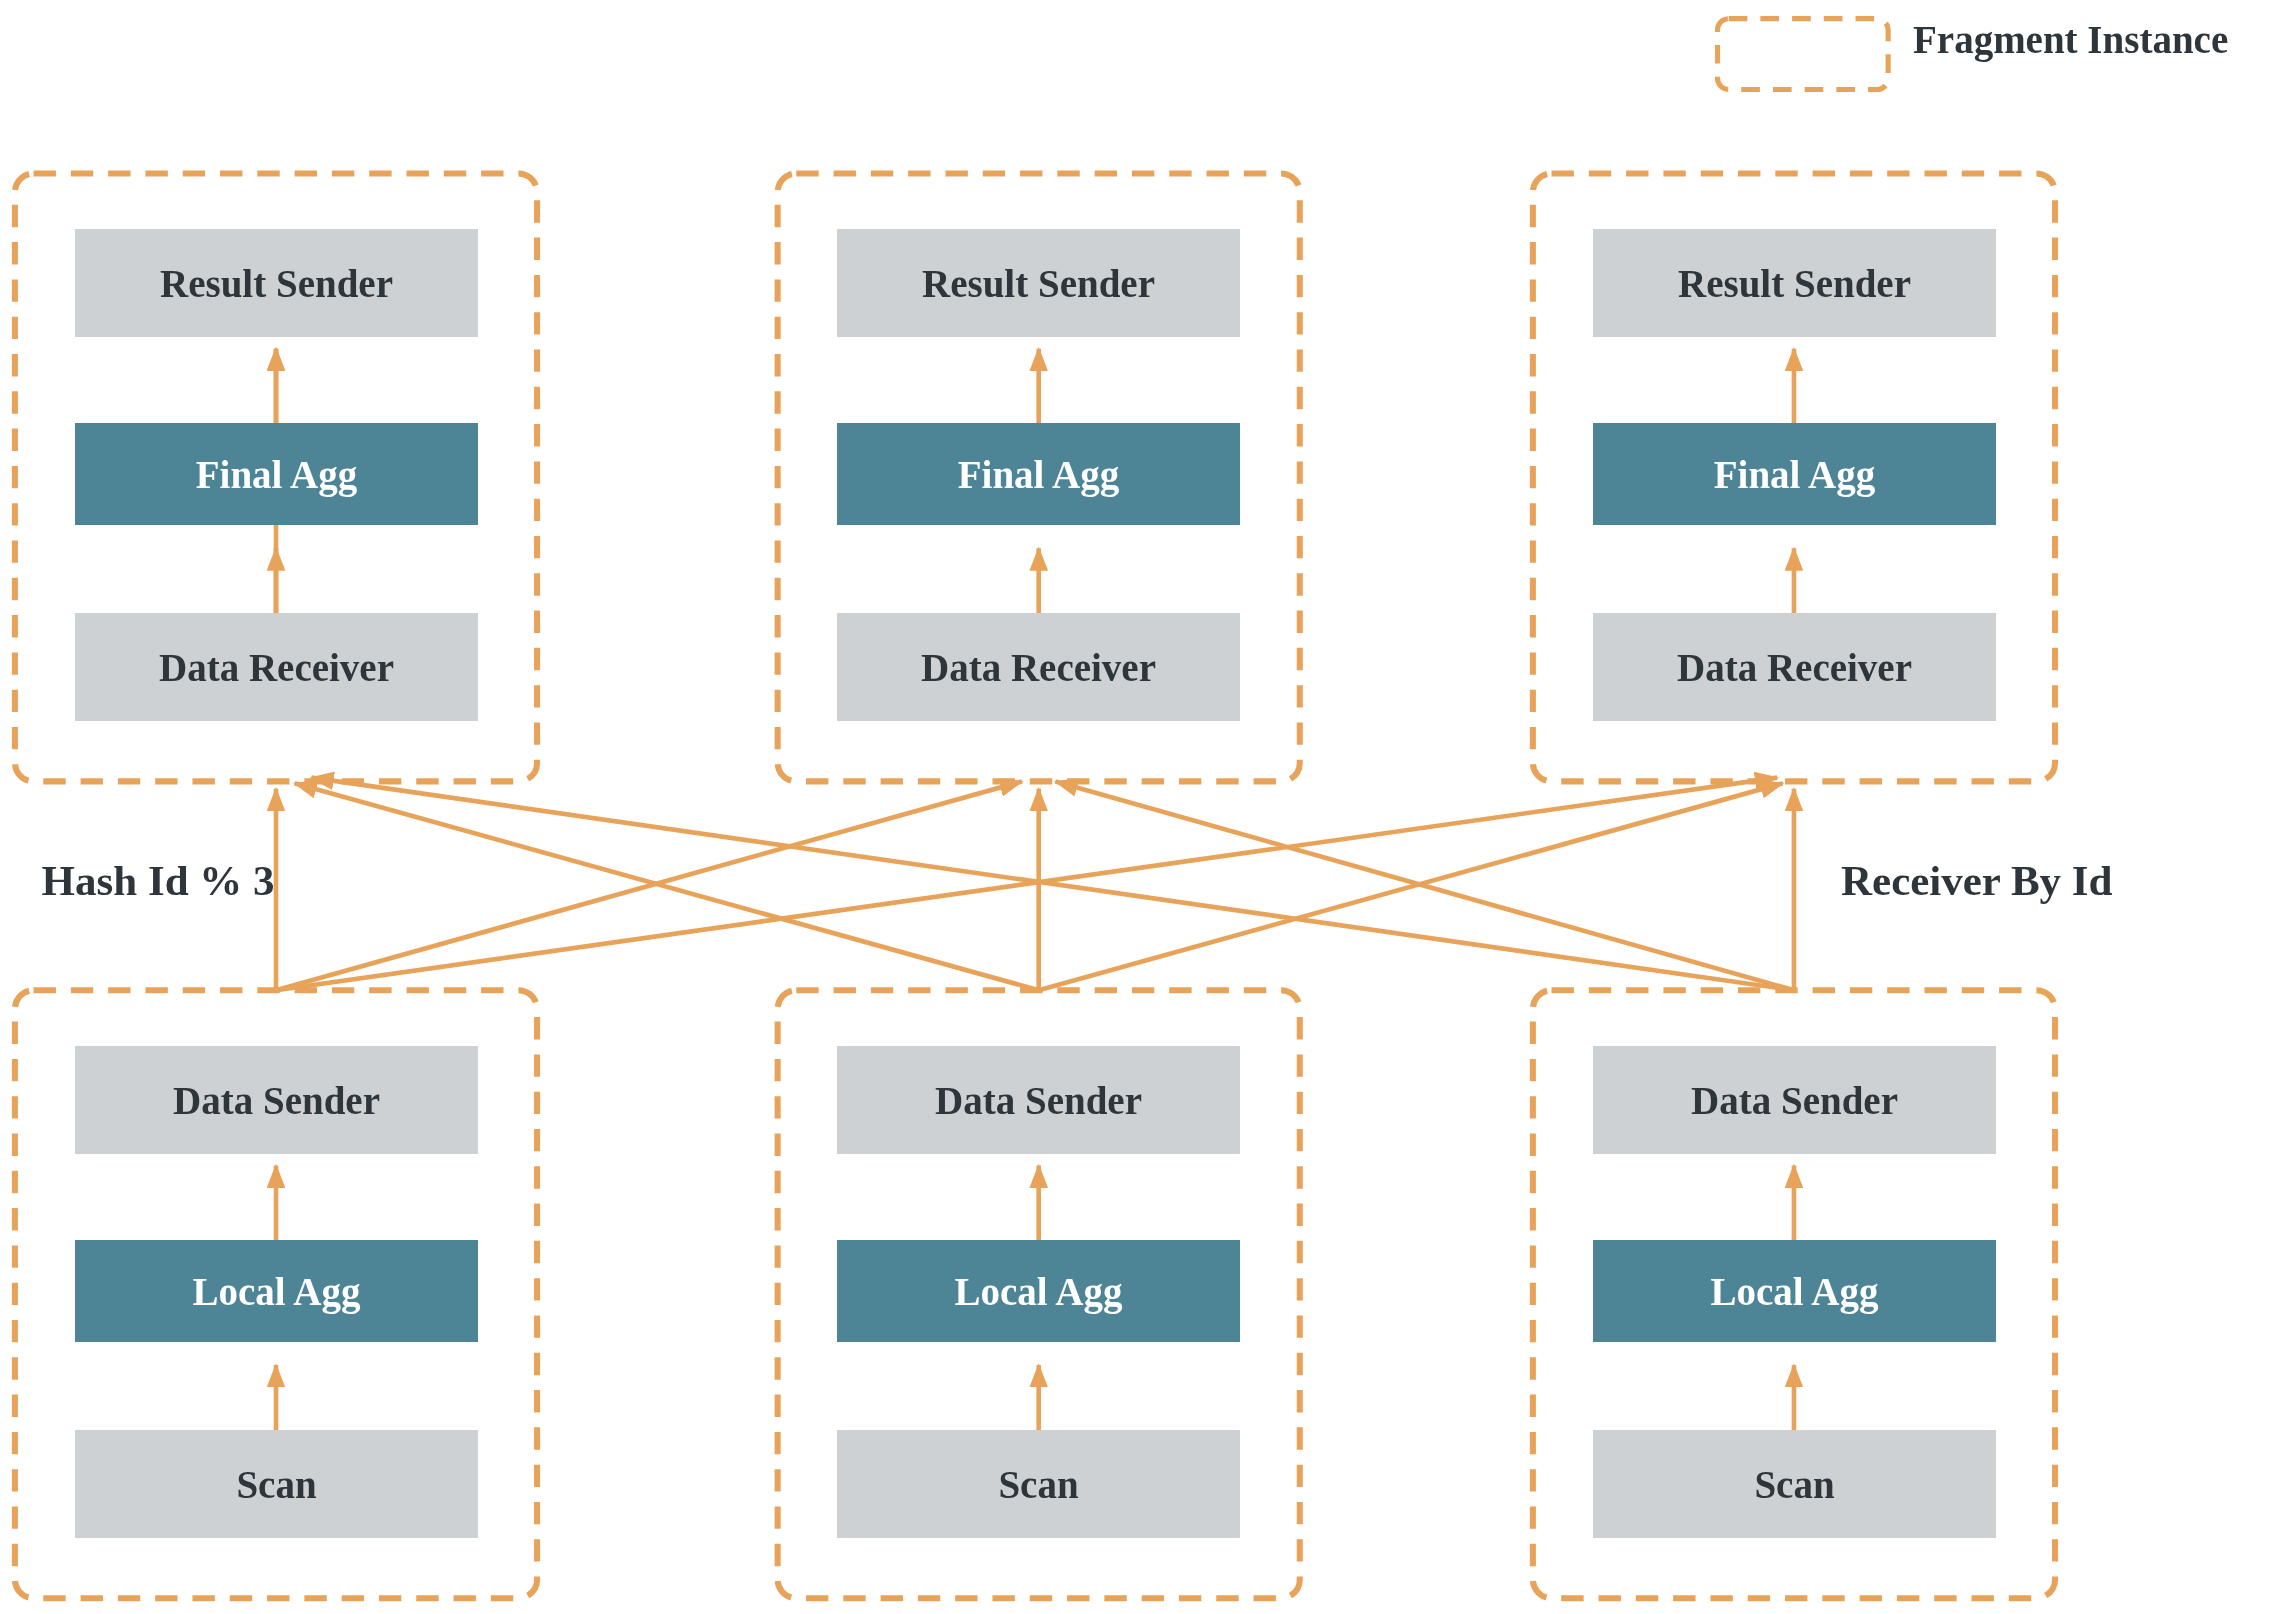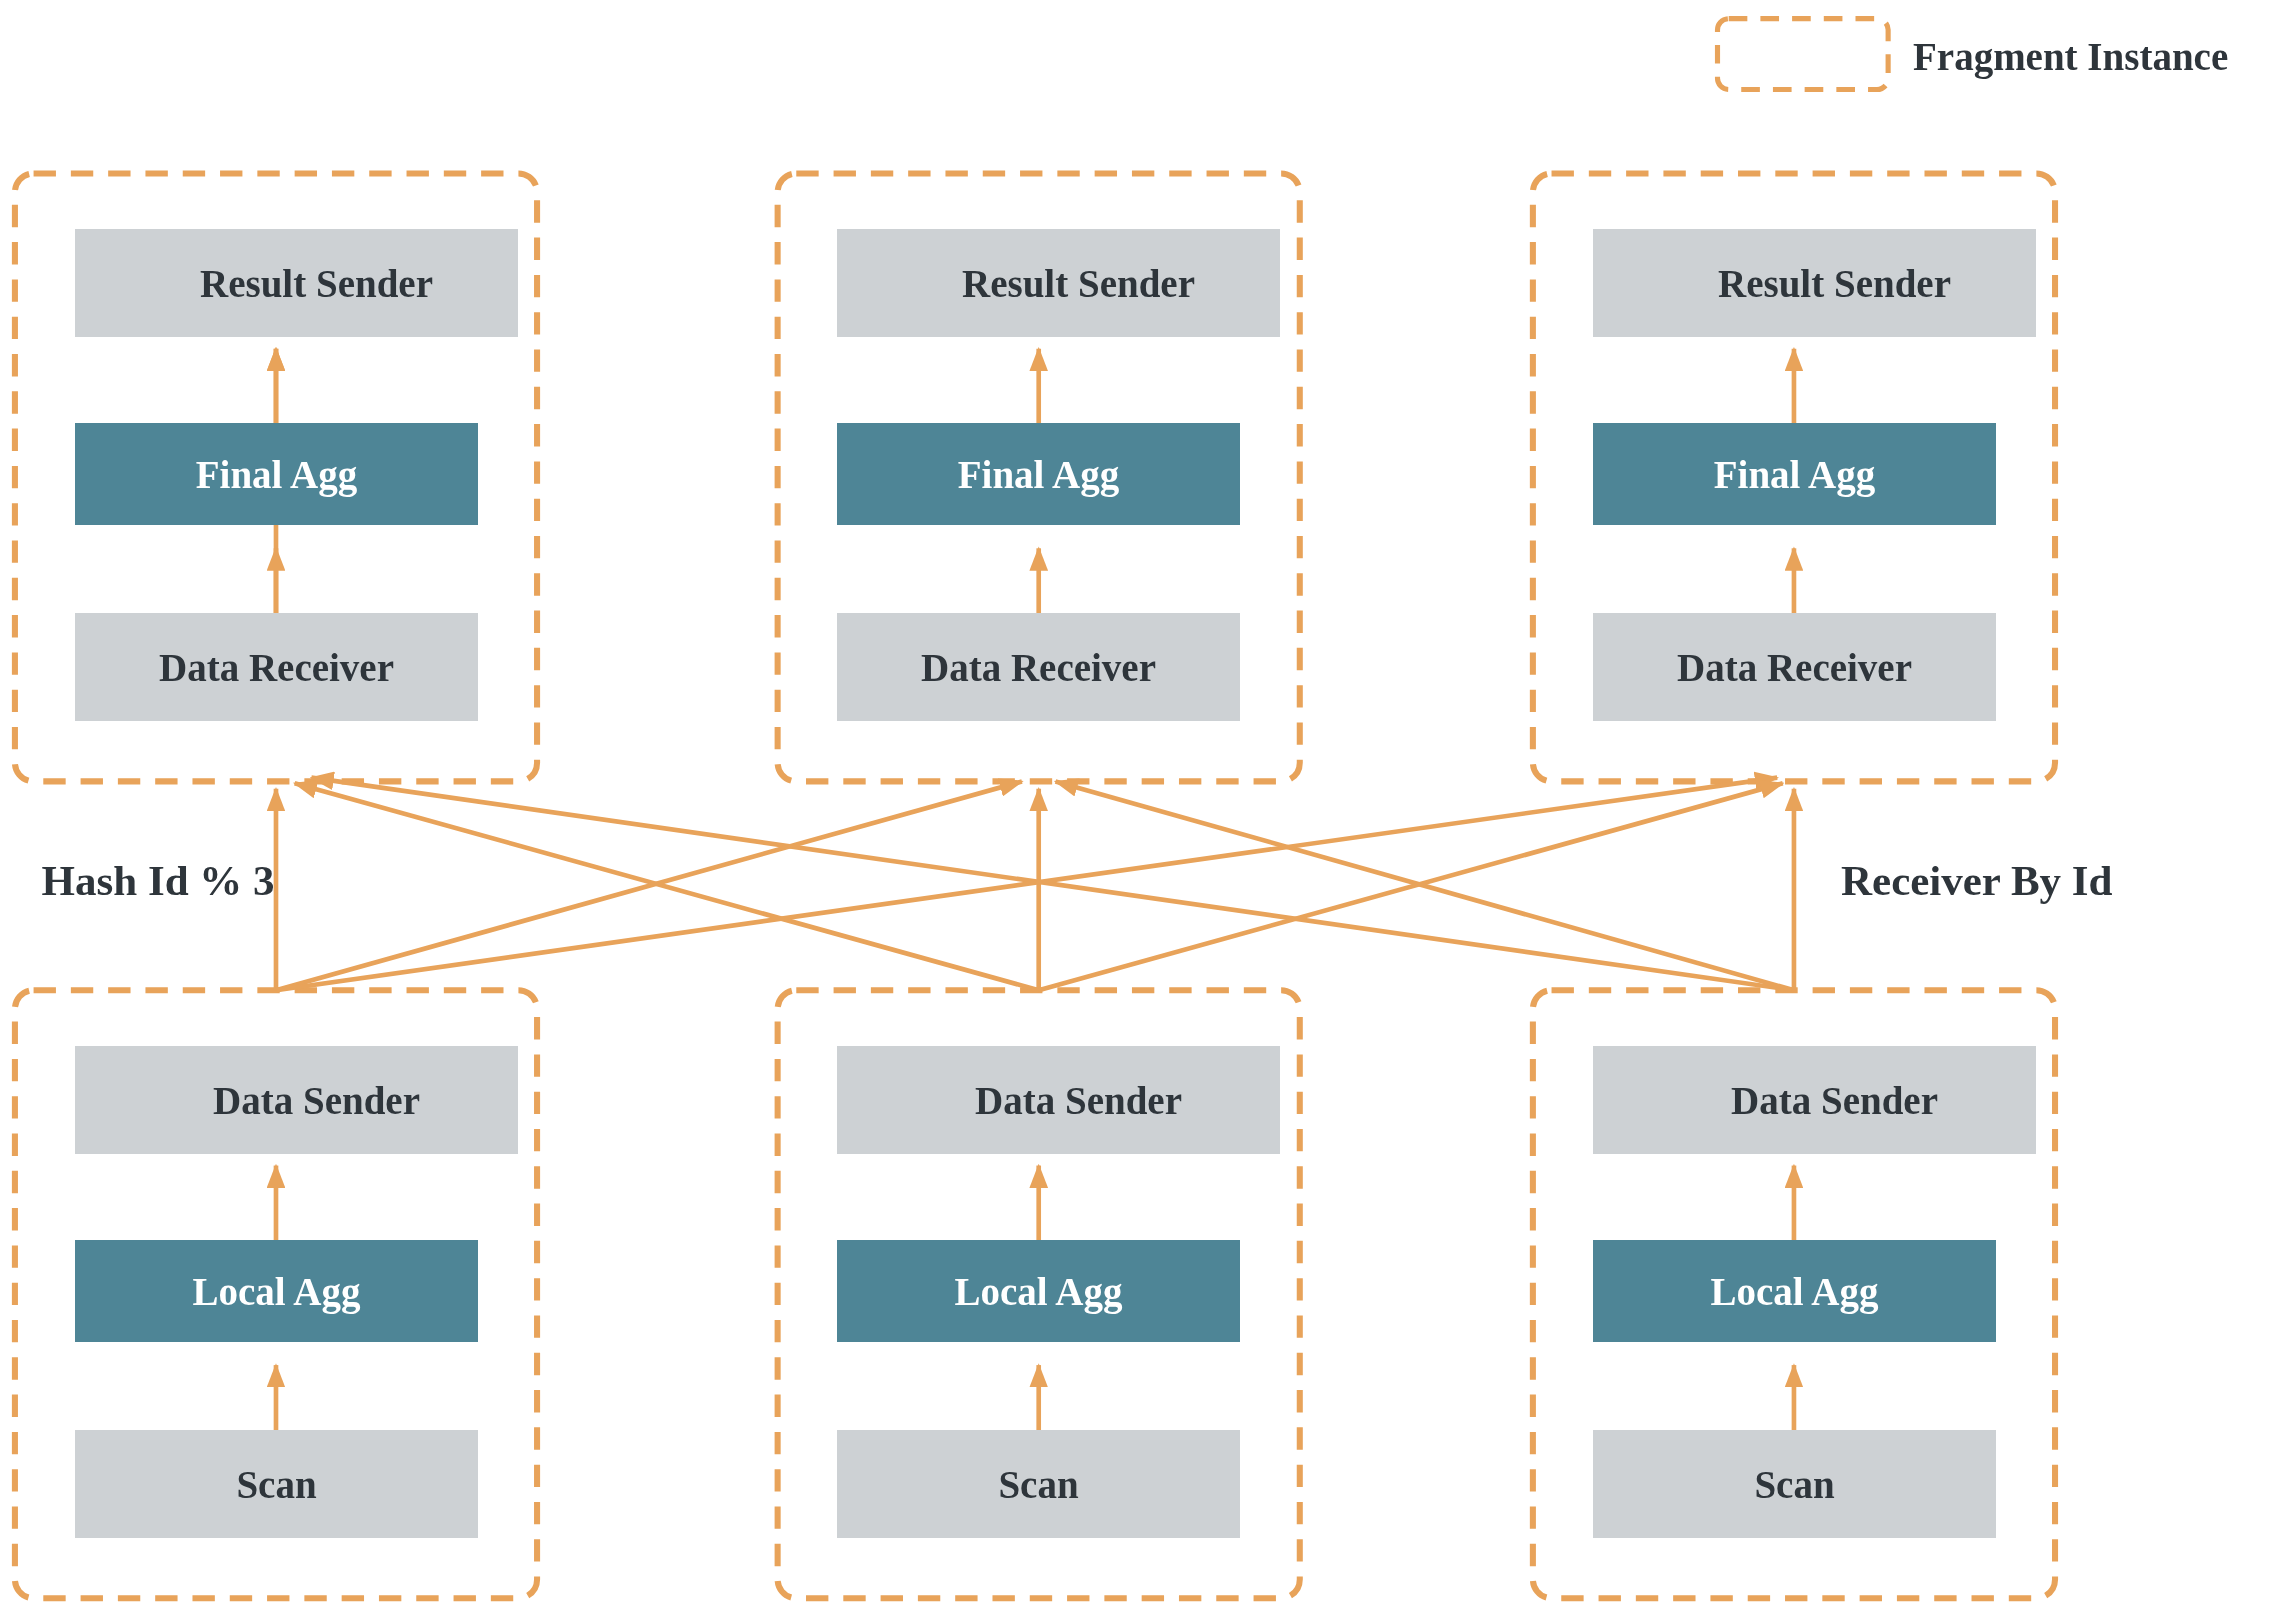--- a/index.html
+++ b/index.html
@@ -16,33 +16,33 @@
   .wires{position:absolute;left:0;top:0;z-index:1;}
   .frag-rect{fill:none;stroke:var(--accent-orange);stroke-width:6.5;stroke-dasharray:24 16;}
   .legend-rect{fill:none;stroke:var(--accent-orange);stroke-width:5.5;stroke-dasharray:20 14;}
   .arrow{stroke:var(--accent-orange);stroke-width:5;fill:none;}
   #ah path{fill:var(--accent-orange);}
   .page-title{
     position:absolute;left:541px;top:11.2px;width:932px;z-index:3;
     text-align:center;font-size:41px;font-weight:bold;color:var(--text-dark);
   }
   .legend-label{
-    position:absolute;left:1913px;top:34px;z-index:3;
+    position:absolute;left:1913px;top:17px;z-index:3;
     font-size:39px;font-weight:bold;color:var(--text-dark);white-space:nowrap;
   }
   .fragment{position:absolute;width:522px;height:608px;z-index:2;}
   .node{
     position:absolute;left:60px;width:403px;height:108px;
     display:flex;align-items:center;justify-content:center;
     font-size:39px;font-weight:bold;color:var(--text-dark);
     text-align:center;white-space:nowrap;
   }
   .node.gray{background:var(--node-gray);}
   .node.teal{background:var(--agg-teal);color:#ffffff;height:102px;}
-  .pos-top{top:56px;padding-left:40px;}
+  .pos-top{top:56px;}
   .pos-mid{top:250px;}
   .pos-bot{top:440px;}
   .side-label{
     position:absolute;z-index:3;font-size:43px;font-weight:bold;
     color:var(--text-dark);white-space:nowrap;margin-left:23px;
   }
   .side-label.left{left:18.6px;top:856px;width:224px;text-align:right;}
   .side-label.right{left:1818px;top:856px;}
 </style>
 </head>

